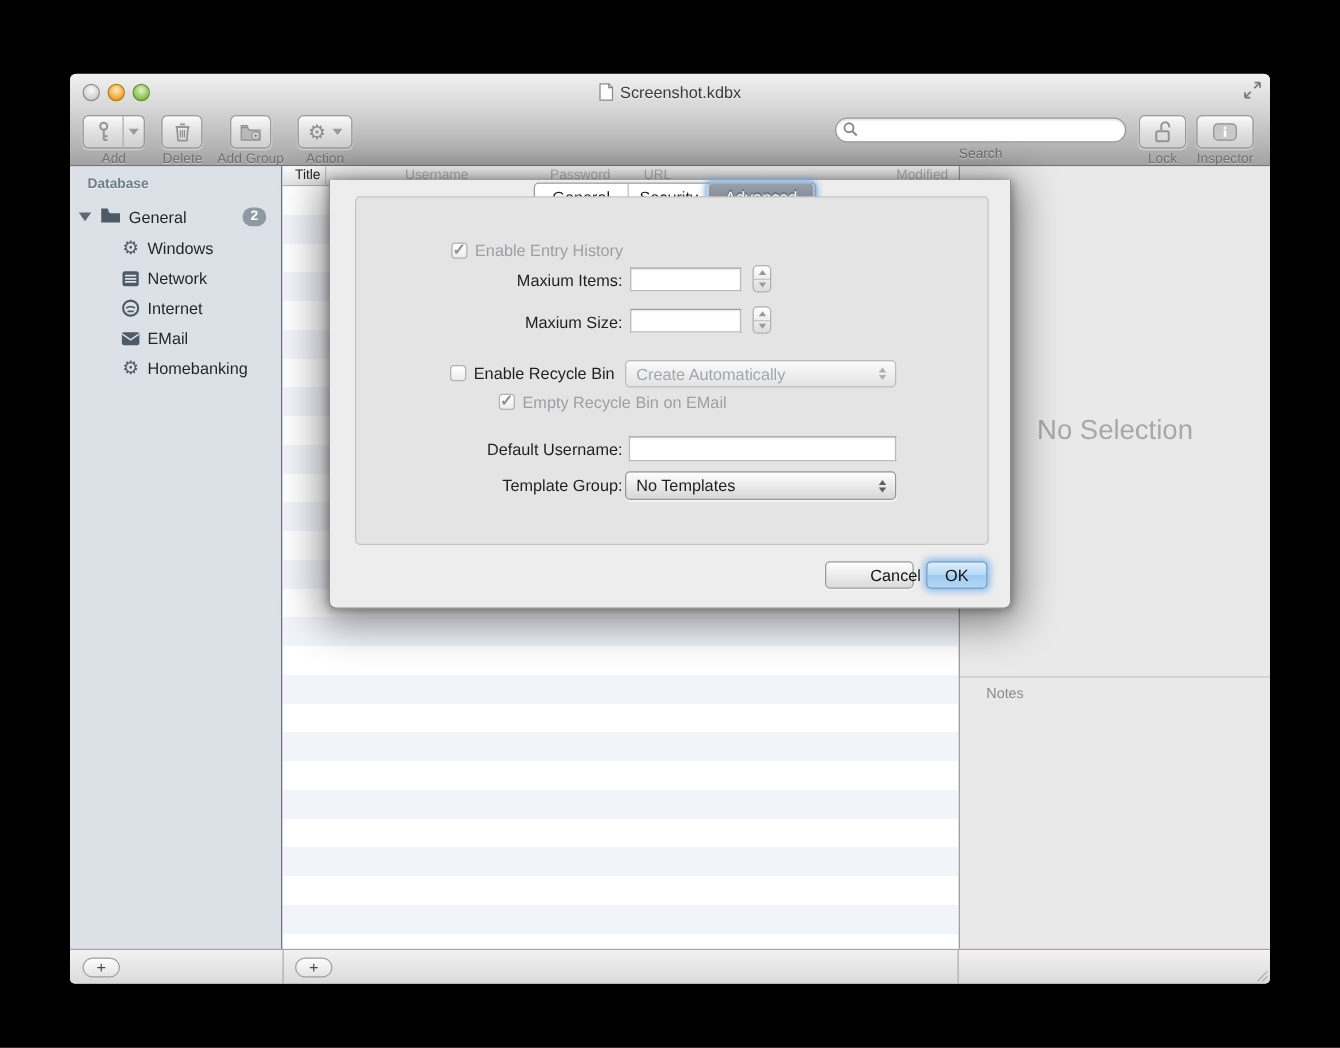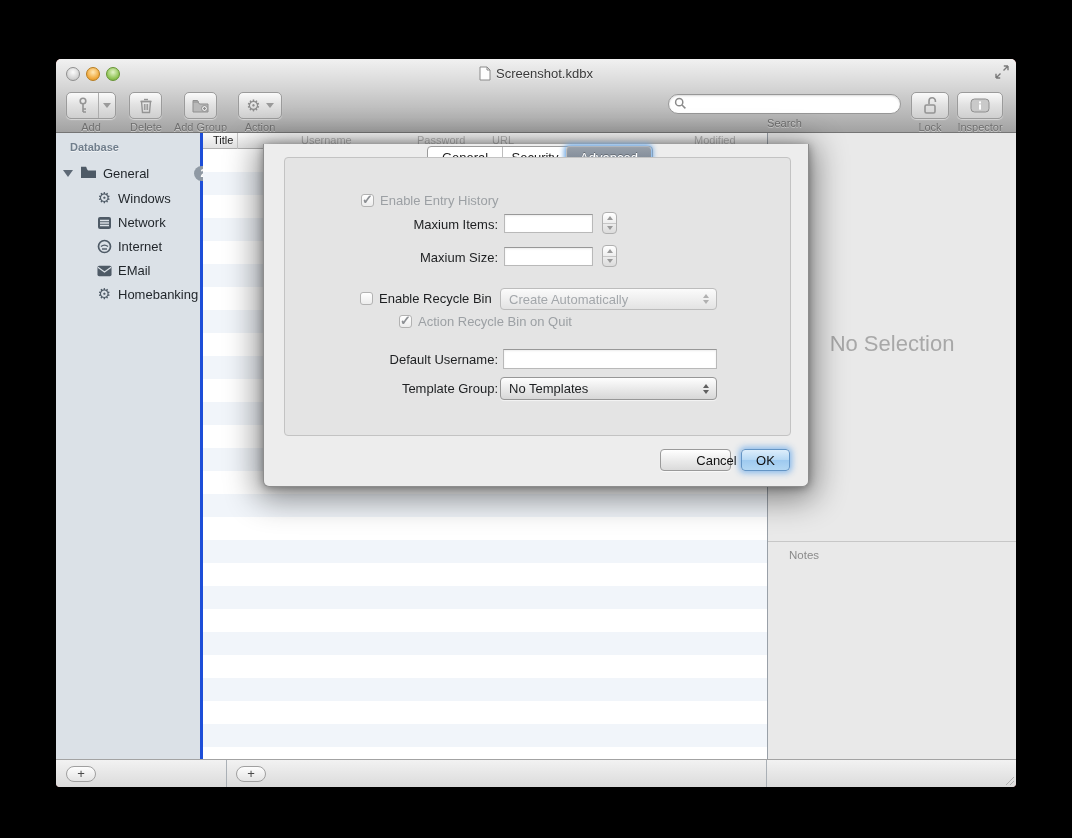--- a/index.html
+++ b/index.html
@@ -35,21 +35,21 @@
   .gear-glyph { font-family:"DejaVu Sans", sans-serif; color:#8d8d8d; font-size:16px; line-height:1; }
 
   .searchwrap { position:absolute; left:612px; top:3px; width:233px; height:20px; }
   .searchfield { width:100%; height:100%; border:1px solid #979797; border-radius:10px; background:#fff;
     padding:0 8px 0 22px; font-size:12px; color:#333; outline:none; box-shadow:inset 0 1px 2px rgba(0,0,0,.15); }
   .search-mag { position:absolute; left:6px; top:3px; }
 
   
   .content { position:absolute; left:0; top:74px; width:100%; height:626px; display:flex; }
 
-  .sidebar { width:147px; background:#dbe1e7; border-right:3px solid #1d4ed8; position:relative; flex:none; }
+  .sidebar { width:170px; background:#dbe1e7; border-right:1px solid #1d4ed8; position:relative; flex:none; }
   .sb-header { position:absolute; left:14px; top:8px; font-size:11px; font-weight:bold; color:#707e8c;
     text-shadow:0 1px 0 rgba(255,255,255,.6); }
   .sb-group { position:absolute; left:0; top:29px; width:100%; height:24px; }
   .sb-tri { position:absolute; left:7px; top:8px; width:0; height:0;
     border-left:5px solid transparent; border-right:5px solid transparent; border-top:7px solid #5d6976; }
   .sb-group .sb-icon { position:absolute; left:24px; top:3px; }
   .sb-group .sb-text { position:absolute; left:47px; top:4px; font-size:13px; color:#1f2429; }
   .badge { position:absolute; left:138px; top:4px; min-width:19px; height:15px; border-radius:8px;
     background:#8f99a4; color:#fff; font-size:11px; font-weight:bold; text-align:center; line-height:15px; padding:0 5px; }
   .sb-item { position:absolute; left:0; width:100%; height:24px; }
@@ -371,21 +371,21 @@
       <span>Create Automatically</span>
       <span class="pop-arrows">
           <span class="tri-up"></span>
           <span class="tri-dn"></span>
         </span>
     </div>
 
     <div class="cb" style="left:135px; top:171px;">
       <span class="tick">✓</span>
     </div>
-    <div class="flabel dim" style="left:154px; top:170px;">Action Recycle Bin on Quit</div>
+    <div class="flabel dim" style="left:154px; top:170px;">Empty Recycle Bin on EMail</div>
 
     <div class="flabel dark ralign" style="top:208px;">Default Username:</div>
     <input class="tfield" style="left: 239px; top: 205px; width: 214px; height: 20px;" value="">
 
     <div class="flabel dark ralign" style="top:237px;">Template Group:</div>
     <div class="popup enabled" style="left:236px; top:233px; width:217px; height:23px;">
       <span>No Templates</span>
       <span class="pop-arrows">
           <span class="tri-up"></span>
           <span class="tri-dn"></span>

